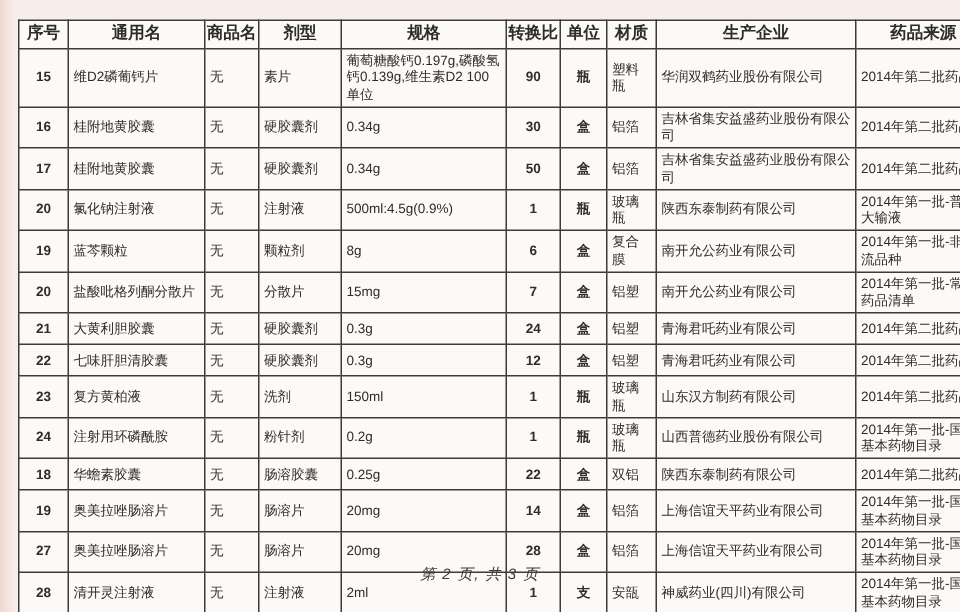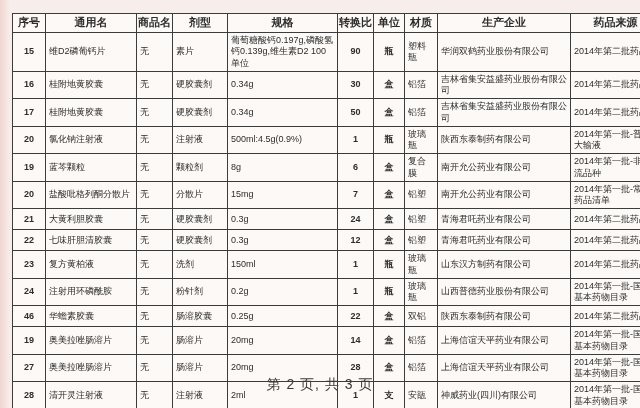--- a/index.html
+++ b/index.html
@@ -36,21 +36,21 @@
   }
   .drug-table th{
     font-weight:bold;font-size:11px;text-align:center;
     height:14px;padding:2px 1px;
   }
   .drug-table td{height:16px;}
   .al-c{text-align:center;font-weight:bold;}
   .al-l{text-align:left;}
   .footer{
     position:absolute;left:0;top:376px;width:640px;
-    text-align:center;font-size:14px;color:#3a3a3a;letter-spacing:1px;
+    text-align:center;font-size:10px;color:#3a3a3a;letter-spacing:1px;font-style:italic;
   }
 </style>
 </head>
 <body>
 
 <div class="edge-strip"></div>
 
 <table class="drug-table">
   <thead>
       <tr>
@@ -181,21 +181,21 @@
         <td class="al-l">无</td>
         <td class="al-l">粉针剂</td>
         <td class="al-l">0.2g</td>
         <td class="al-c">1</td>
         <td class="al-c">瓶</td>
         <td class="al-l">玻璃瓶</td>
         <td class="al-l">山西普德药业股份有限公司</td>
         <td class="al-l">2014年第一批-国家基本药物目录</td>
       </tr>
       <tr>
-        <td class="al-c">46</td>
+        <td class="al-c">18</td>
         <td class="al-l">华蟾素胶囊</td>
         <td class="al-l">无</td>
         <td class="al-l">肠溶胶囊</td>
         <td class="al-l">0.25g</td>
         <td class="al-c">22</td>
         <td class="al-c">盒</td>
         <td class="al-l">双铝</td>
         <td class="al-l">陕西东泰制药有限公司</td>
         <td class="al-l">2014年第二批药品</td>
       </tr>

